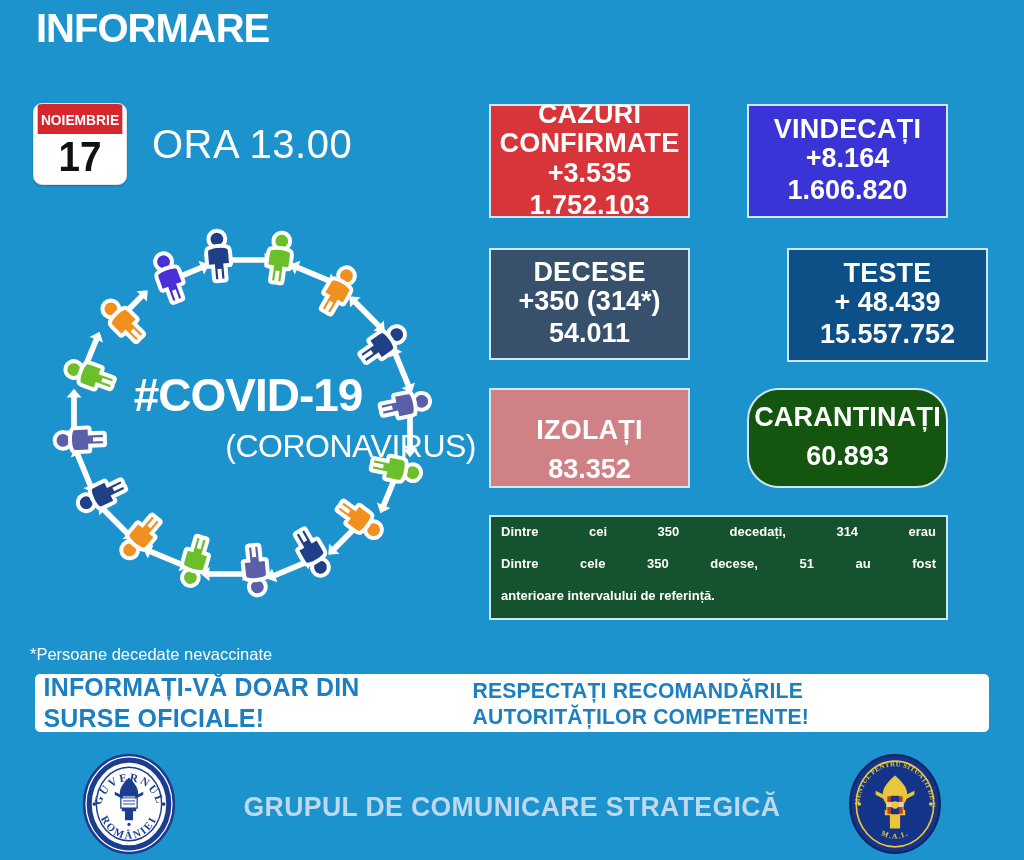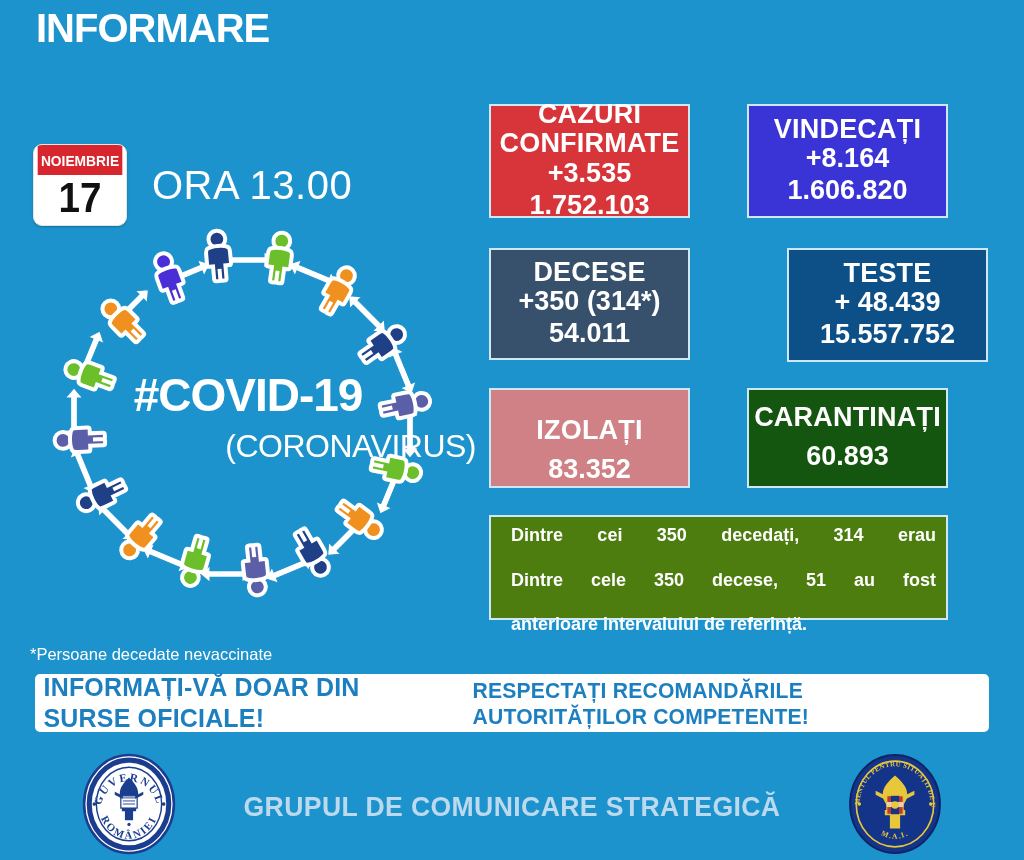--- a/index.html
+++ b/index.html
@@ -11,21 +11,21 @@
     position:relative;
   }
   .root{position:absolute;inset:0;}
 
   
   #title{
     position:absolute;left:36px;top:8px;
     font-size:40px;font-weight:bold;color:#ffffff;
     letter-spacing:-1px;line-height:1.0;
   }
-  #datebar{position:absolute;left:33px;top:103px;display:flex;align-items:center;margin-top:41px;}
+  #datebar{position:absolute;left:33px;top:103px;display:flex;align-items:center;}
   .cal{
     width:92px;height:80px;background:#ffffff;border-radius:9px;
     box-shadow:0 1px 2px rgba(0,0,0,.25);
     display:flex;flex-direction:column;overflow:hidden;
     border:1px solid #e4e4e4;
   }
   .cal-top{
     background:#d8262f;color:#ffffff;height:30px;
     display:flex;align-items:center;justify-content:center;
     font-size:15px;font-weight:bold;letter-spacing:0px;
@@ -47,33 +47,33 @@
     color:#ffffff;text-align:center;
   }
   .box .lbl{font-size:27px;font-weight:bold;line-height:1.04;letter-spacing:.2px;}
   .box .val{font-size:27px;font-weight:bold;line-height:1.18;}
 
   #box-cazuri    {left:489px;top:104px;width:201px;height:114px;background:#d8353a;}
   #box-vindecati {left:747px;top:104px;width:201px;height:114px;background:#3a34d6;}
   #box-decese    {left:489px;top:248px;width:201px;height:112px;background:#37506c;text-align:right;}
   #box-teste     {left:787px;top:248px;width:201px;height:114px;background:#0d4f87;}
   #box-izolati   {left:489px;top:388px;width:201px;height:100px;background:#cf8185;justify-content:flex-end;}
-  #box-carantina {left:747px;top:388px;width:201px;height:100px;background:#14550f;}
+  #box-carantina {left:747px;top:388px;width:201px;height:100px;background:#14550f;border-radius:32px;}
 
   #box-cazuri .lbl{margin-bottom:1px;}
   #box-izolati .val, #box-carantina .val{margin-top:10px;}
   #box-vindecati .val:first-of-type{margin-top:6px;}
   #box-teste .val:first-of-type{margin-top:4px;}
 
   
   #note{
     position:absolute;left:489px;top:515px;width:459px;height:105px;
-    box-sizing:border-box;background:#4d7c0f;border:2px solid #cfe8f5;
-    color:#ffffff;font-size:18px;font-weight:bold;line-height:1.24;
-    padding:7px 10px 0 20px;text-align:justify;
+    box-sizing:border-box;background:#14532d;border:2px solid #cfe8f5;
+    color:#ffffff;font-size:13px;font-weight:bold;line-height:1.24;
+    padding:7px 10px 0 10px;text-align:justify;
   }
   #note p{margin:0;text-align:justify;}
   #note p:after{content:"";display:inline-block;width:100%;}
   #note p.lastline:after{content:none;}
 
   
   #footnote{
     position:absolute;left:30px;top:645px;color:#ffffff;
     font-size:16.5px;font-weight:normal;
   }

